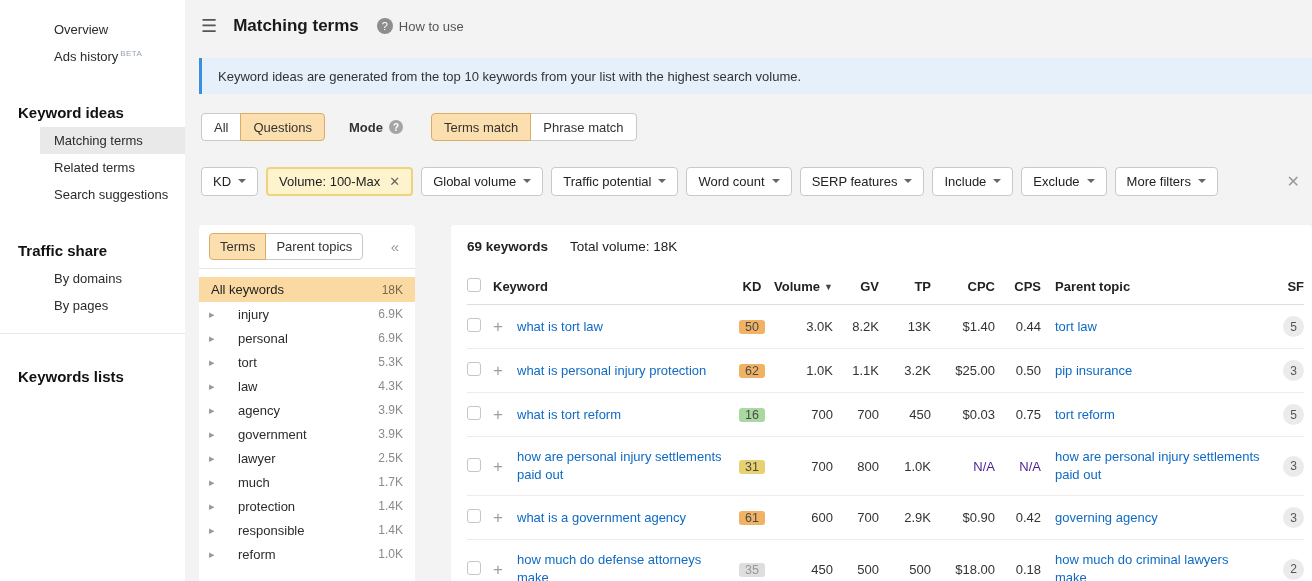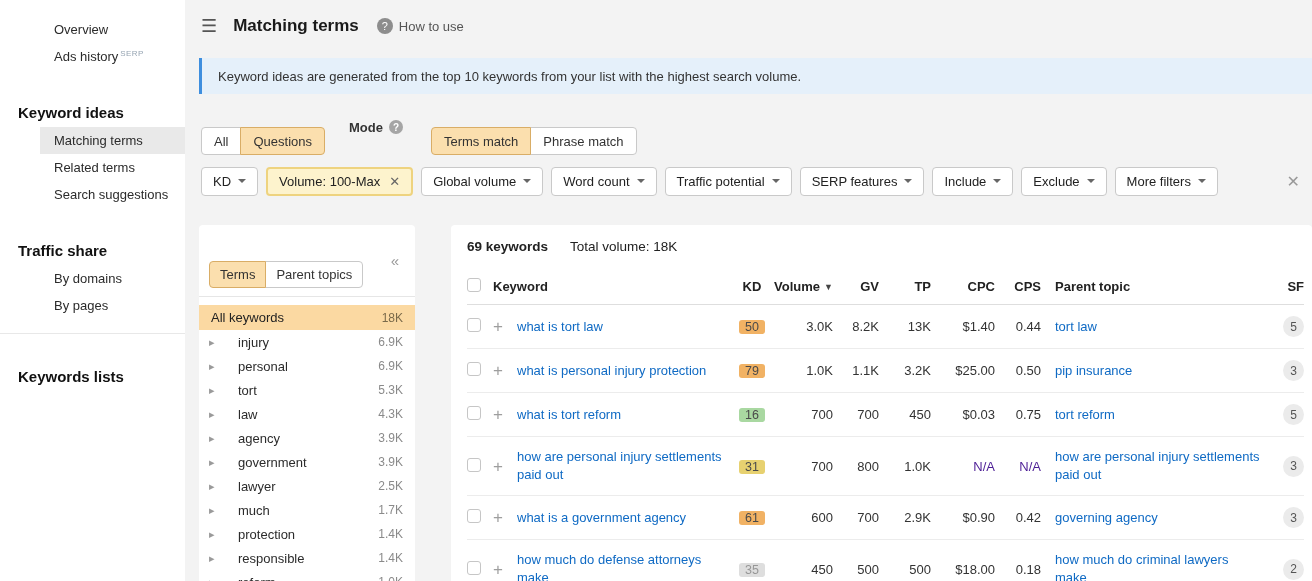--- a/index.html
+++ b/index.html
@@ -28,21 +28,21 @@
   .help-link { display:flex; align-items:center; gap:6px; margin-left:18px; font-size:13px; color:#555; cursor:pointer; }
   .q-icon { width:16px; height:16px; border-radius:50%; background:#8d8d8d; color:#fff;
             font-size:11px; display:inline-flex; align-items:center; justify-content:center; flex-shrink:0; }
   .q-icon.small { width:14px; height:14px; font-size:10px; background:#a5a5a5; }
 
   .banner { margin:6px 0 0 14px; height:36px; background:#e5f0fa; border-left:3px solid #3e8ede;
             display:flex; align-items:center; padding:0 16px; font-size:13px; color:#333; }
 
   
   .mode-row { display:flex; align-items:center; margin:19px 14px 0 16px; height:28px; }
-  .seg-group { display:inline-flex;margin-top:28px; }
+  .seg-group { display:inline-flex; }
   .segbtn { height:28px; display:inline-flex; align-items:center; padding:0 12px; font-size:13px;
             border:1px solid #c9c9c9; background:#fff; color:#333; cursor:pointer; position:relative; }
   .segbtn + .segbtn { margin-left:-1px; }
   .segbtn:first-child { border-radius:4px 0 0 4px; }
   .segbtn:last-child { border-radius:0 4px 4px 0; }
   .segbtn.selected { background:#fbdfae; border-color:#d9ad66; z-index:1; }
   .mode-label { display:flex; align-items:center; gap:6px; font-size:13px; font-weight:bold; color:#333; margin:0 28px 0 24px; }
 
   
   .filters-row { display:flex; align-items:center; gap:8px; margin:25px 8px 0 16px; height:30px; }
@@ -102,21 +102,21 @@
               border-radius:50%; background:#ebebeb; color:#555; font-size:12px; cursor:pointer; }
 </style>
 </head>
 <body>
 
 <div class="app">
 
   <aside class="sidebar">
     <div class="side-item">Overview</div>
     <div class="side-item">
-      <span>Ads history</span><span class="beta">SERP</span>
+      <span>Ads history</span><span class="beta">BETA</span>
     </div>
     <div class="side-header">Keyword ideas</div>
     <div class="side-item active">Matching terms</div>
     <div class="side-item">Related terms</div>
     <div class="side-item">Search suggestions</div>
     <div class="side-header">Traffic share</div>
     <div class="side-item">By domains</div>
     <div class="side-item">By pages</div>
     <div class="side-divider"></div>
     <div class="side-header">Keywords lists</div>
@@ -159,25 +159,25 @@
       </span>
       <span class="filter-btn active-filter">
         <span>Volume: 100-Max</span>
         <span class="clear-x">✕</span>
       </span>
       <span class="filter-btn">
         <span>Global volume</span>
         <span class="caret"></span>
       </span>
       <span class="filter-btn">
+        <span>Traffic potential</span>
+        <span class="caret"></span>
+      </span>
+      <span class="filter-btn">
         <span>Word count</span>
-        <span class="caret"></span>
-      </span>
-      <span class="filter-btn">
-        <span>Traffic potential</span>
         <span class="caret"></span>
       </span>
       <span class="filter-btn">
         <span>SERP features</span>
         <span class="caret"></span>
       </span>
       <span class="filter-btn">
         <span>Include</span>
         <span class="caret"></span>
       </span>
@@ -312,21 +312,21 @@
               <td class="num">13K</td>
               <td class="num">$1.40</td>
               <td class="num">0.44</td>
               <td class="c-parent"><a class="kw-link">tort law</a></td>
               <td class="c-sf"><span class="sf-badge">5</span></td>
             </tr>
             <tr>
               <td><span class="checkbox"></span></td>
               <td><span class="plus-icon">+</span></td>
               <td><a class="kw-link">what is personal injury protection</a></td>
-              <td class="c-kd"><span class="kd-badge" data-level="orange">79</span></td>
+              <td class="c-kd"><span class="kd-badge" data-level="orange">62</span></td>
               <td class="num">1.0K</td>
               <td class="num">1.1K</td>
               <td class="num">3.2K</td>
               <td class="num">$25.00</td>
               <td class="num">0.50</td>
               <td class="c-parent"><a class="kw-link">pip insurance</a></td>
               <td class="c-sf"><span class="sf-badge">3</span></td>
             </tr>
             <tr>
               <td><span class="checkbox"></span></td>

